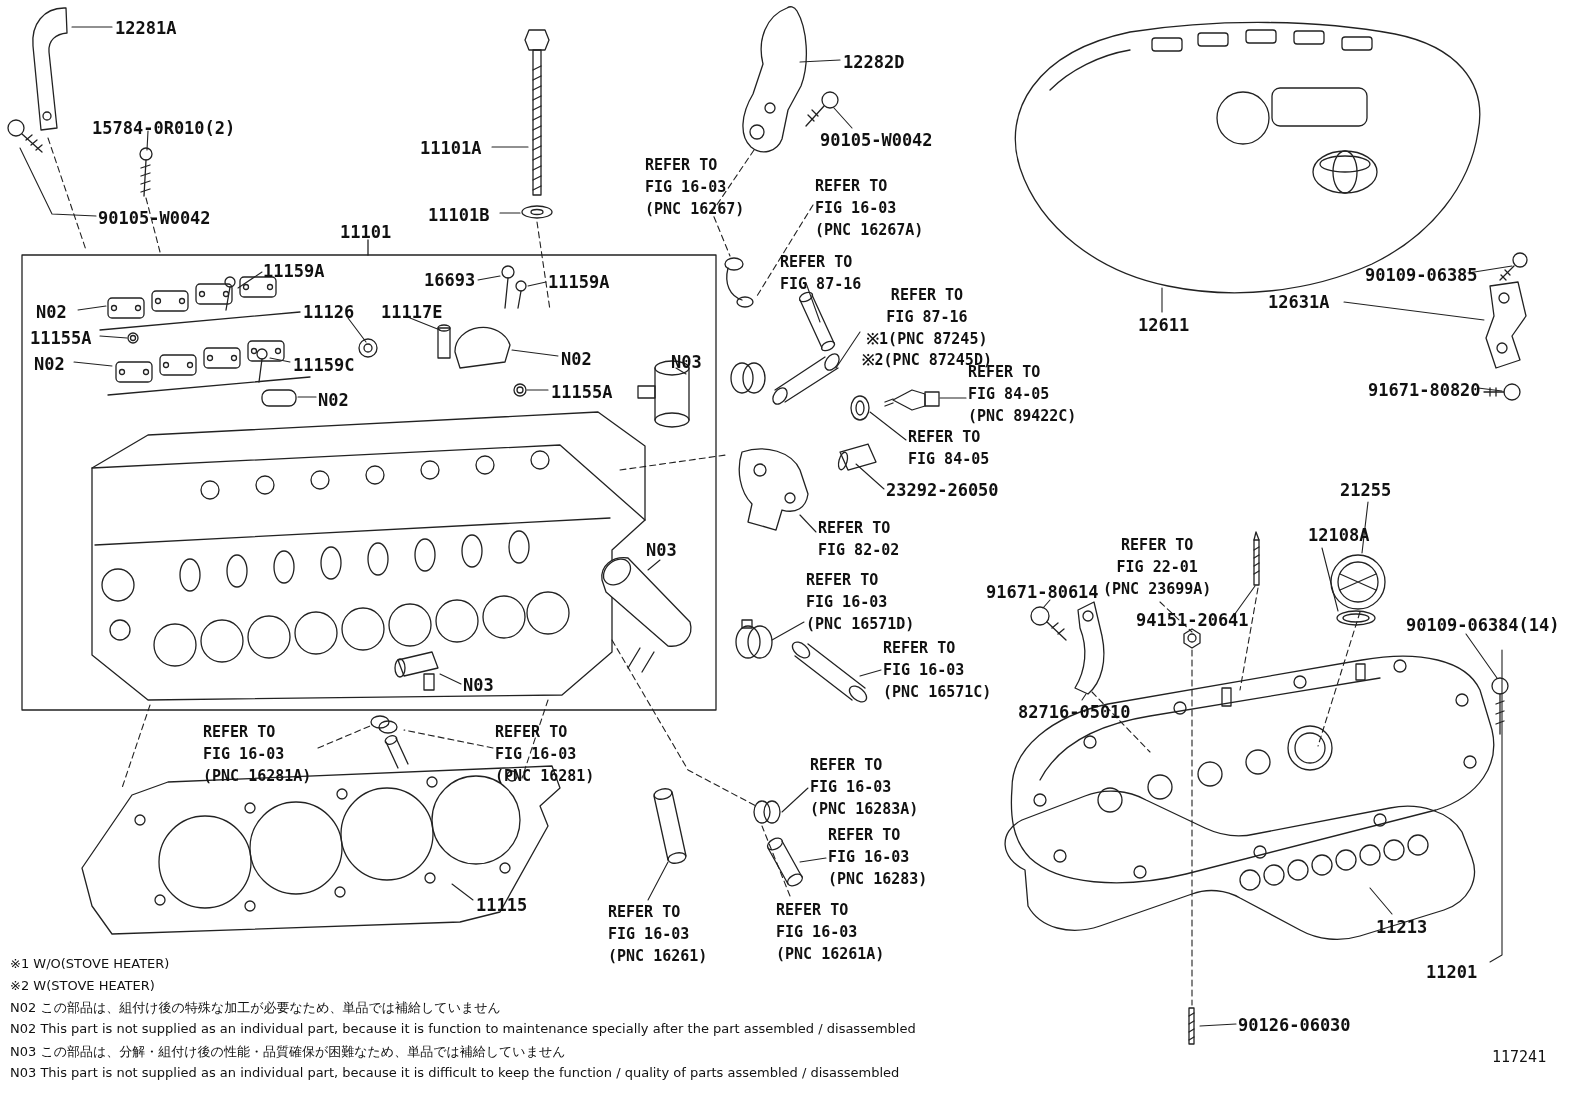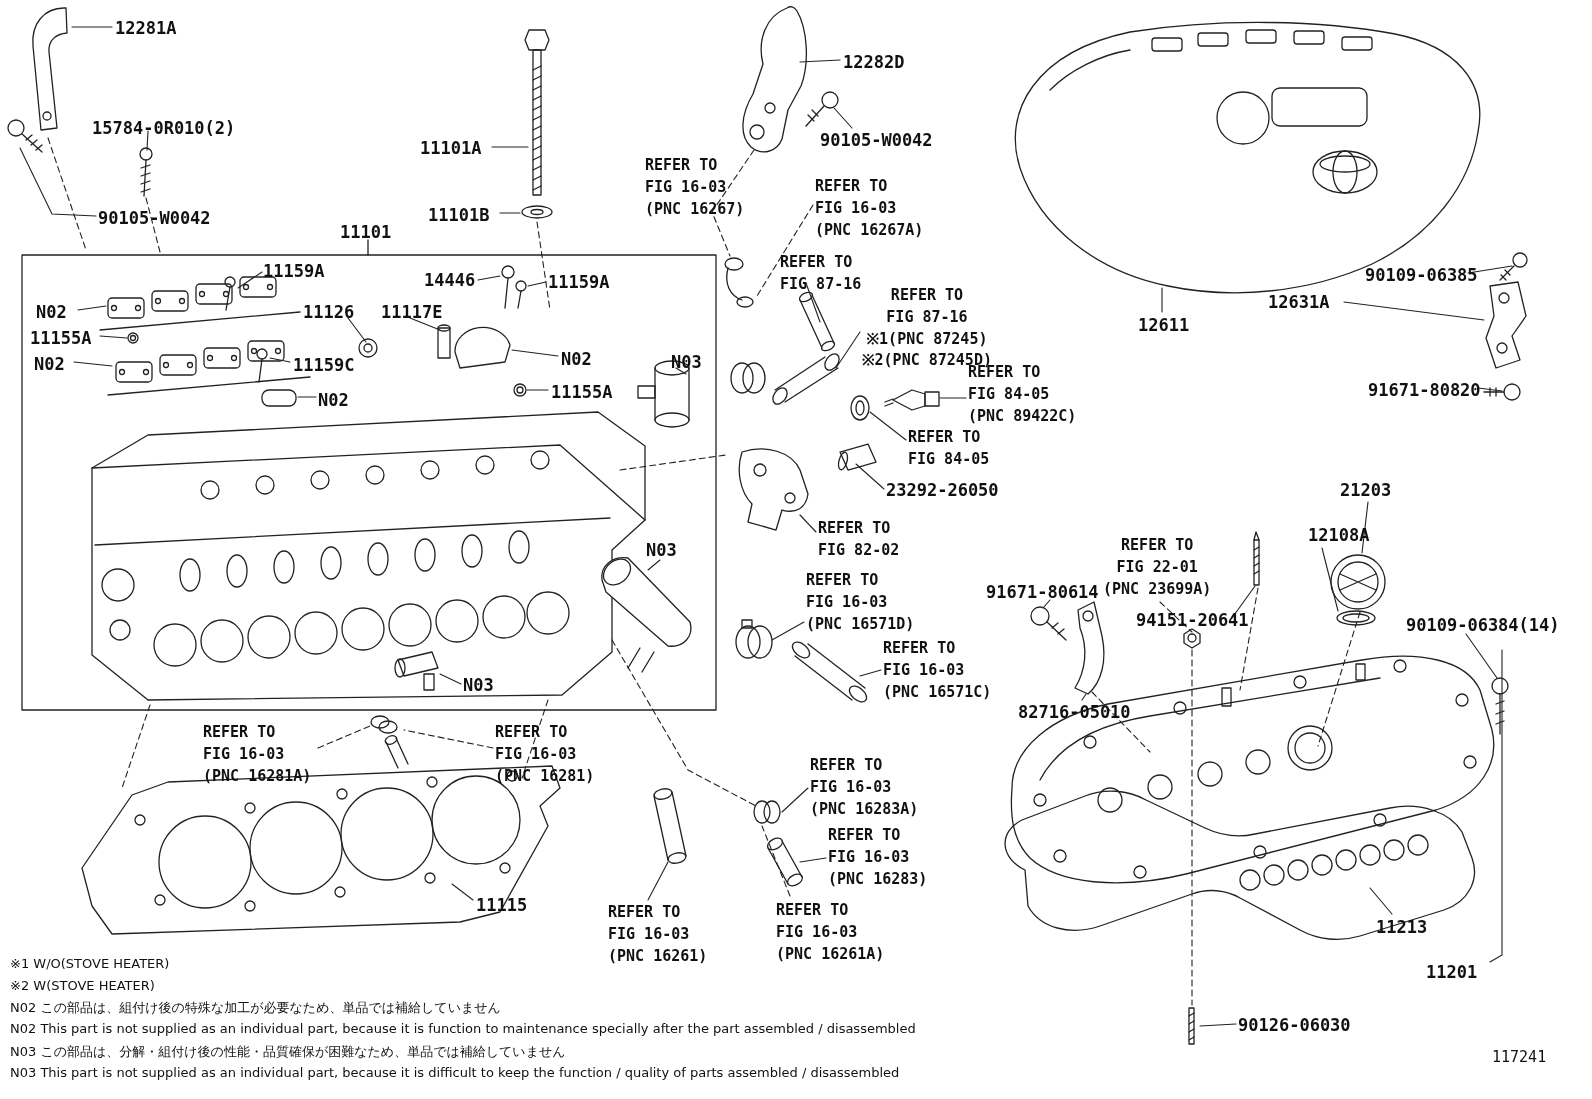--- a/index.html
+++ b/index.html
@@ -443,21 +443,21 @@
 <div class="lbl" style="left:820px;top:130px">90105-W0042</div>
 <div class="lbl" style="left:428px;top:205px">11101B</div>
 <div class="lbl" style="left:340px;top:222px">11101</div>
 <div class="lbl ref" style="left:645px;top:155px">REFER TO
 FIG 16-03
 (PNC 16267)</div>
 <div class="lbl ref" style="left:815px;top:176px">REFER TO
 FIG 16-03
 (PNC 16267A)</div>
 <div class="lbl" style="left:263px;top:261px">11159A</div>
-<div class="lbl" style="left:424px;top:270px">14446</div>
+<div class="lbl" style="left:424px;top:270px">16693</div>
 <div class="lbl" style="left:548px;top:272px">11159A</div>
 <div class="lbl ref" style="left:780px;top:252px">REFER TO
 FIG 87-16</div>
 <div class="lbl" style="left:36px;top:302px">N02</div>
 <div class="lbl" style="left:303px;top:302px">11126</div>
 <div class="lbl" style="left:381px;top:302px">11117E</div>
 <div class="lbl ref ctr" style="left:862px;top:285px">REFER TO
 FIG 87-16
 ※1(PNC 87245)
 ※2(PNC 87245D)</div>
@@ -474,21 +474,21 @@
 <div class="lbl ref" style="left:908px;top:427px">REFER TO
 FIG 84-05</div>
 <div class="lbl" style="left:886px;top:480px">23292-26050</div>
 <div class="lbl ref" style="left:818px;top:518px">REFER TO
 FIG 82-02</div>
 <div class="lbl" style="left:646px;top:540px">N03</div>
 <div class="lbl" style="left:1138px;top:315px">12611</div>
 <div class="lbl" style="left:1268px;top:292px">12631A</div>
 <div class="lbl" style="left:1365px;top:265px">90109-06385</div>
 <div class="lbl" style="left:1368px;top:380px">91671-80820</div>
-<div class="lbl" style="left:1340px;top:480px">21203</div>
+<div class="lbl" style="left:1340px;top:480px">21255</div>
 <div class="lbl" style="left:1308px;top:525px">12108A</div>
 <div class="lbl ref ctr" style="left:1103px;top:535px">REFER TO
 FIG 22-01
 (PNC 23699A)</div>
 <div class="lbl" style="left:986px;top:582px">91671-80614</div>
 <div class="lbl" style="left:1136px;top:610px">94151-20641</div>
 <div class="lbl" style="left:1406px;top:615px">90109-06384(14)</div>
 <div class="lbl ref" style="left:806px;top:570px">REFER TO
 FIG 16-03
 (PNC 16571D)</div>

